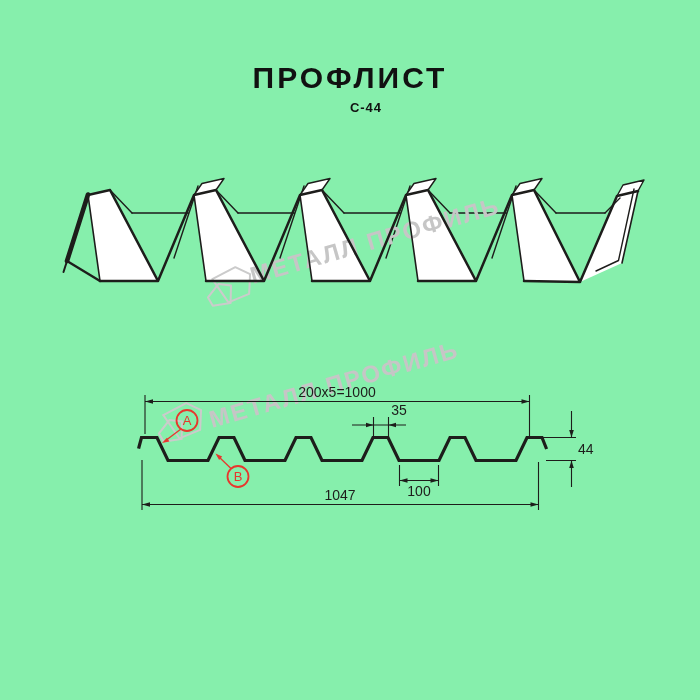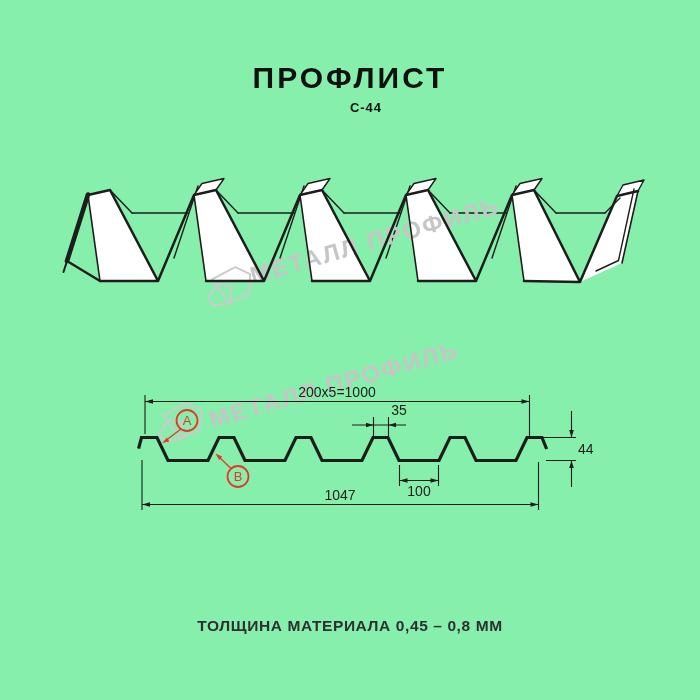--- a/index.html
+++ b/index.html
@@ -119,14 +119,13 @@
       </g>
       <g>
         <circle cx="238" cy="476.5" r="10.5" fill="none" stroke="#e8362c" stroke-width="1.8"></circle>
         <text class="redtxt" x="238" y="481" text-anchor="middle" fill="#e8362c">В</text>
         <line x1="231" y1="468.5" x2="218" y2="456" stroke="#e8362c" stroke-width="1.3"></line>
         <polygon points="215.5,453.5 222.2,456.6 219.1,460" fill="#e8362c"></polygon>
       </g>
     </g>
   </svg>
 
-  <div class="footer">ТОЛЩИНА МАТЕРИАЛА 0,45 – 0,8 ММ</div>
 </div>
 
 </body></html>

